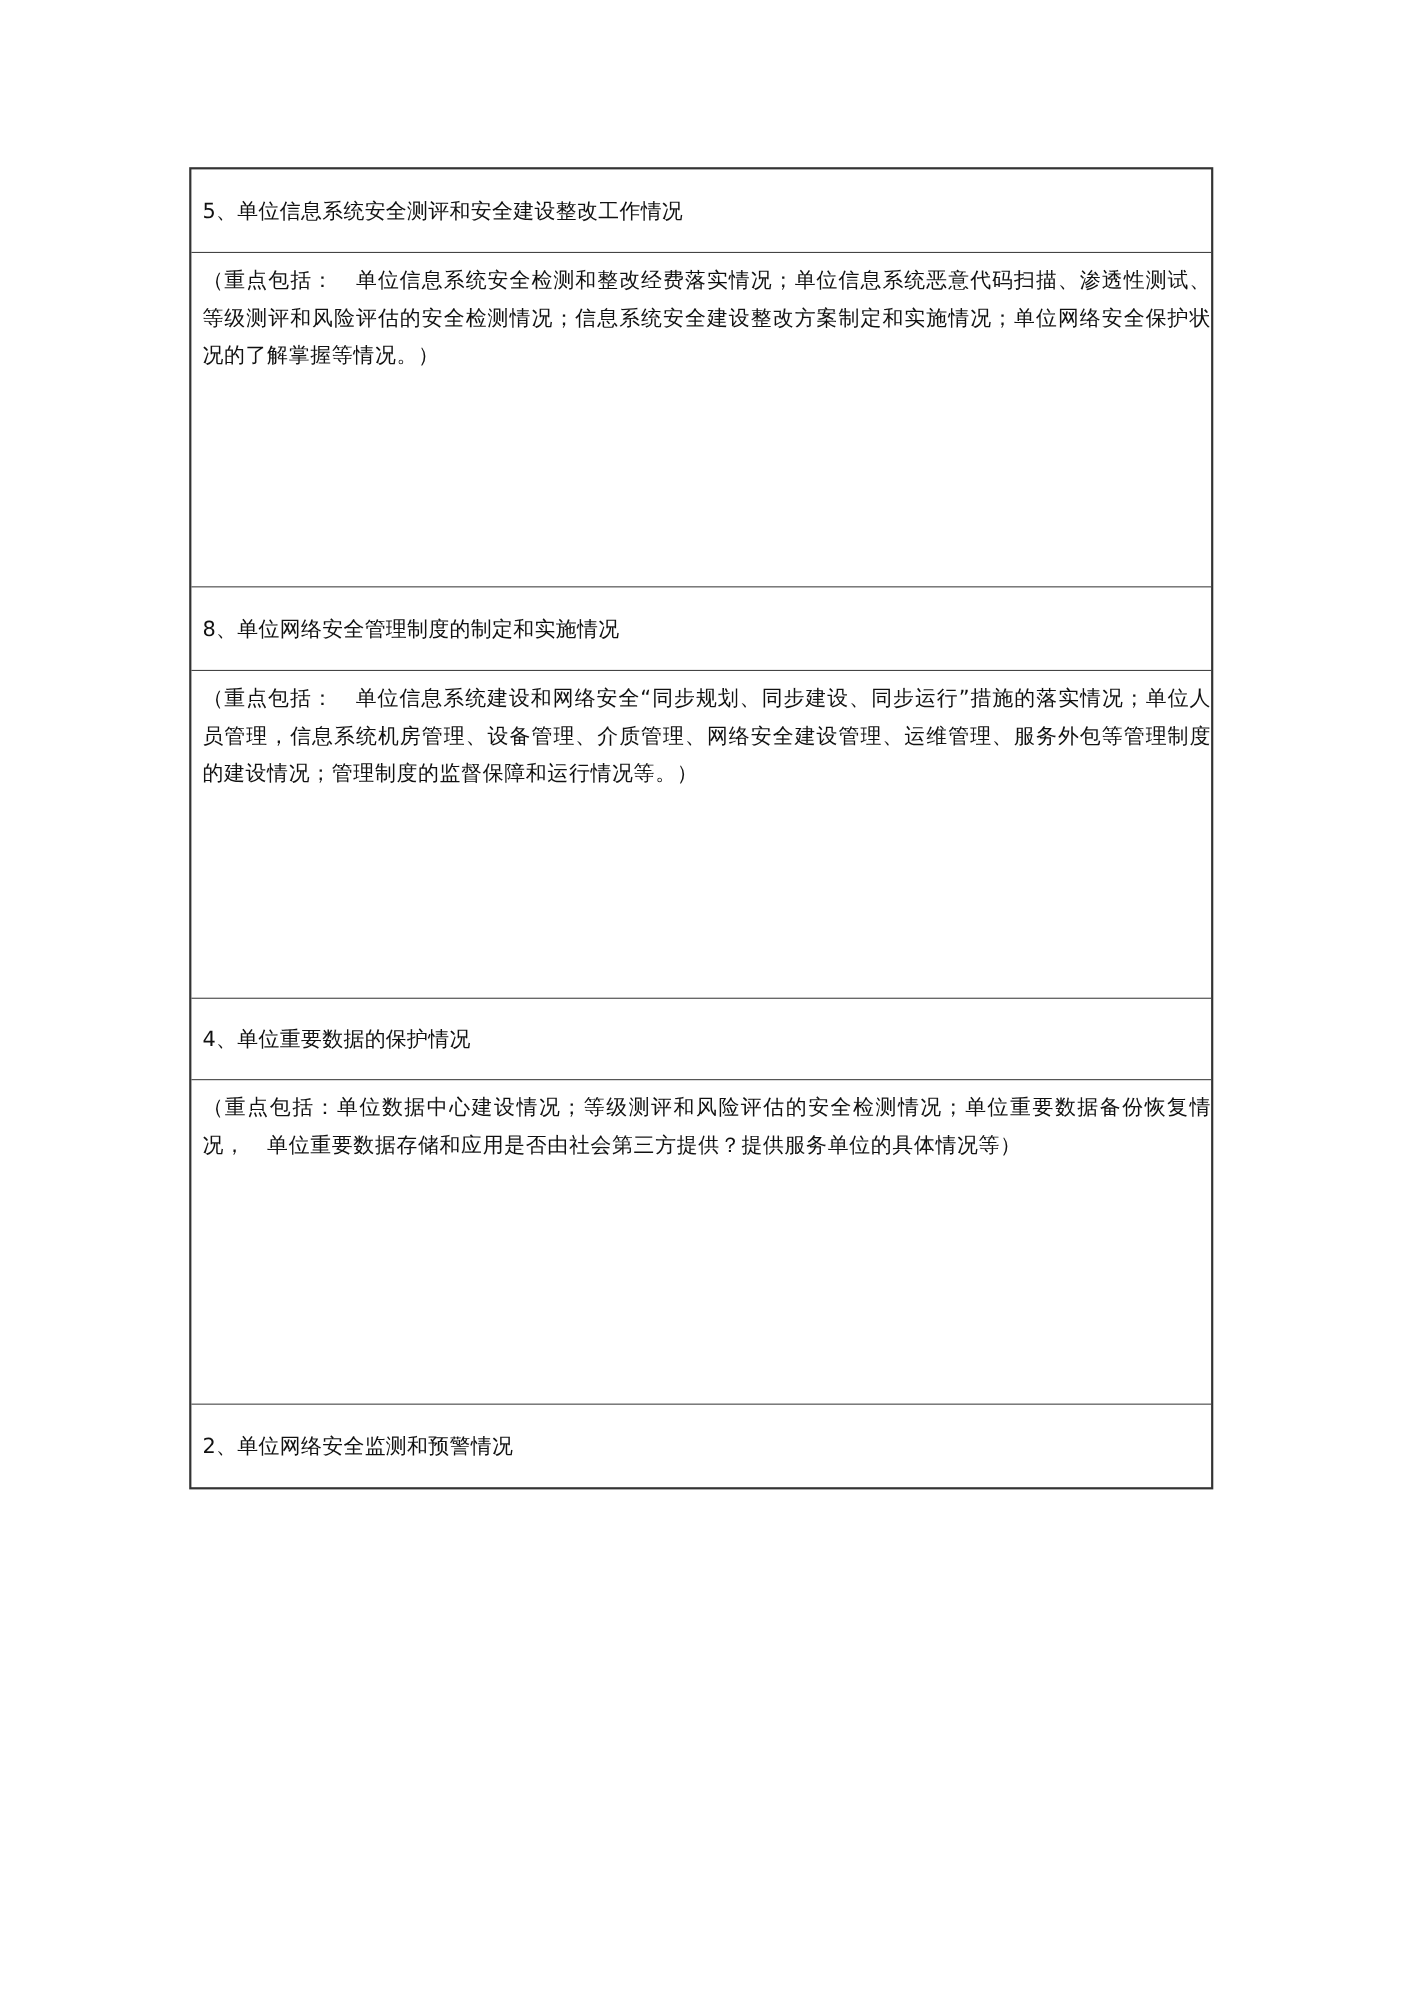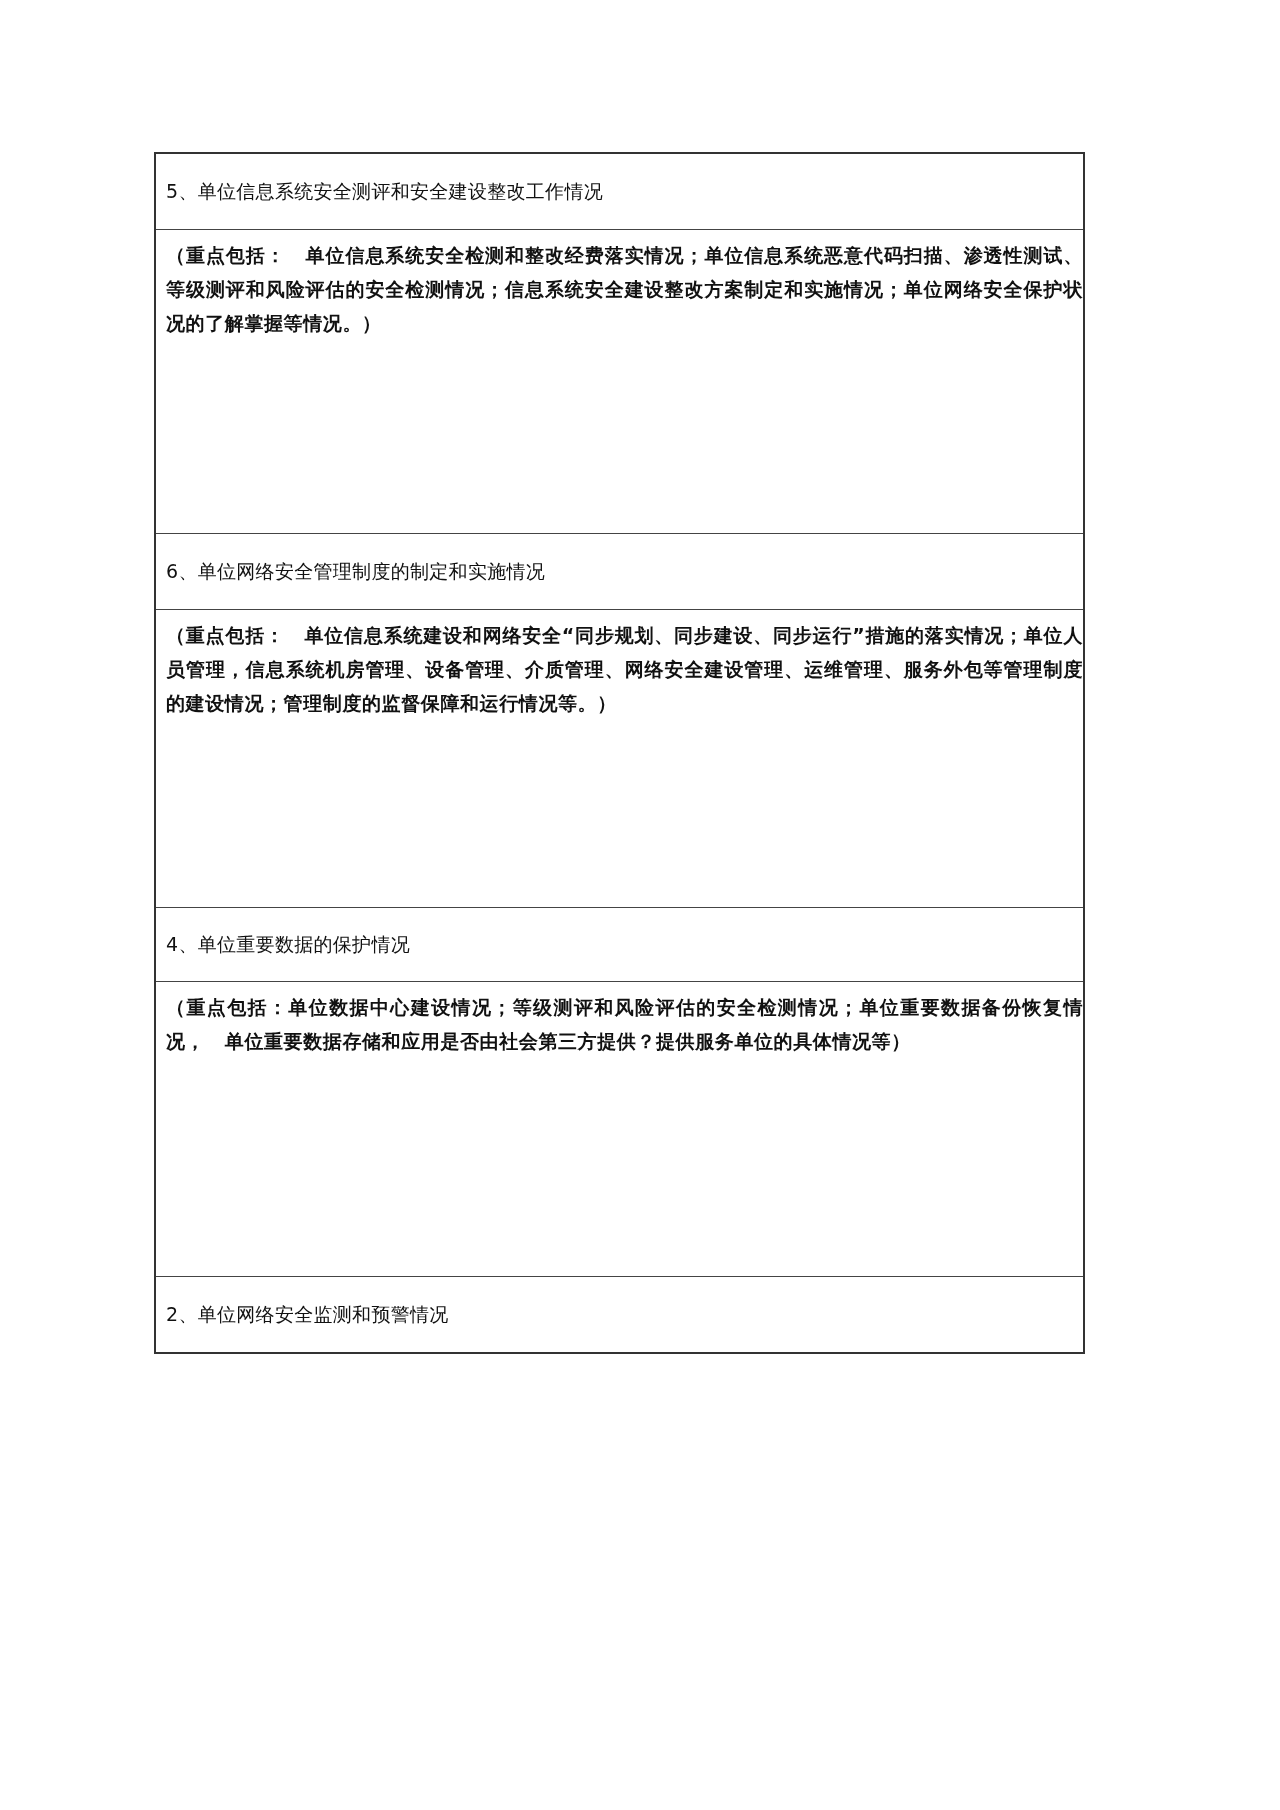--- a/index.html
+++ b/index.html
@@ -9,21 +9,21 @@
     }
     body {
       width: 1280px;
       height: 1810px;
       position: relative;
       font-family: "DejaVu Sans", "Liberation Sans", sans-serif;
       color: #111111;
     }
     .form-table {
       position: absolute;
-      left: 154px;
+      left: 172px;
       top: 152px;
       width: 931px;
       border: 2px solid #333333;
       box-sizing: border-box;
     }
     .row {
       box-sizing: border-box;
       border-bottom: 1.5px solid #444444;
       position: relative;
     }
@@ -36,21 +36,20 @@
       padding-left: 10px;
       font-size: 19px;
       letter-spacing: 0.3px;
     }
     .row-body {
       padding: 8px 0 0 10px;
       font-size: 19px;
       line-height: 34px;
       letter-spacing: 0.6px;
       text-align: justify;
-      font-weight: bold;
     }
     .h-76 { height: 76px; }
     .h-74 { height: 74px; }
     .h-75 { height: 75px; }
     .b-5 { height: 304px; }
     .b-6 { height: 298px; }
     .b-7 { height: 295px; }
     .b-8 { height: 271px; }
   </style>
 </head>
@@ -59,21 +58,21 @@
 <div class="form-table">
 
   <div class="row row-title h-76">
     <span>5、单位信息系统安全测评和安全建设整改工作情况</span>
   </div>
   <div class="row row-body b-5">
     <span>（重点包括：　单位信息系统安全检测和整改经费落实情况；单位信息系统恶意代码扫描、渗透性测试、等级测评和风险评估的安全检测情况；信息系统安全建设整改方案制定和实施情况；单位网络安全保护状况的了解掌握等情况。）</span>
   </div>
 
   <div class="row row-title h-76">
-    <span>6、单位网络安全管理制度的制定和实施情况</span>
+    <span>8、单位网络安全管理制度的制定和实施情况</span>
   </div>
   <div class="row row-body b-6">
     <span>（重点包括：　单位信息系统建设和网络安全“同步规划、同步建设、同步运行”措施的落实情况；单位人员管理，信息系统机房管理、设备管理、介质管理、网络安全建设管理、运维管理、服务外包等管理制度的建设情况；管理制度的监督保障和运行情况等。）</span>
   </div>
 
   <div class="row row-title h-74">
     <span>4、单位重要数据的保护情况</span>
   </div>
   <div class="row row-body b-7">
     <span>（重点包括：单位数据中心建设情况；等级测评和风险评估的安全检测情况；单位重要数据备份恢复情况，　单位重要数据存储和应用是否由社会第三方提供？提供服务单位的具体情况等）</span>

